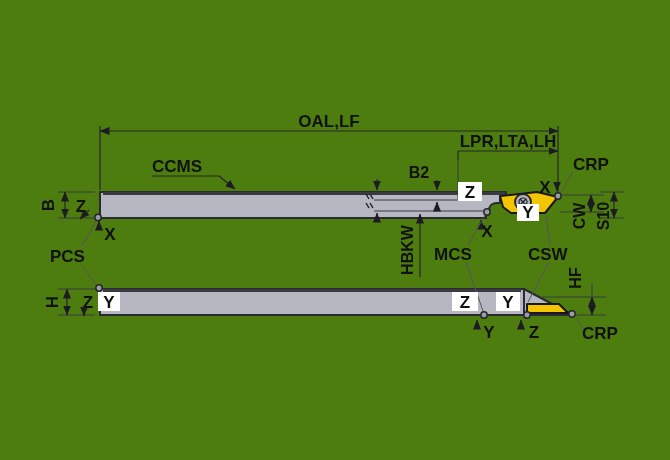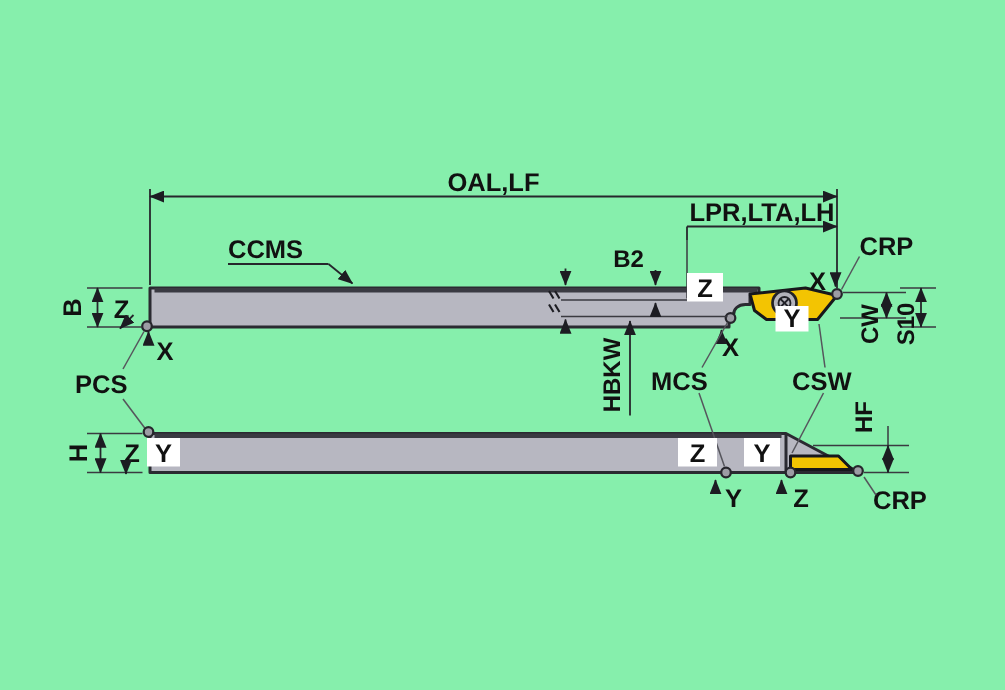--- a/index.html
+++ b/index.html
@@ -1,16 +1,16 @@
 <!DOCTYPE html>
 <html><head>
 <meta charset="utf-8">
 <style>
   html,body{margin:0;padding:0;background:#fff;}
-  .canvas{position:relative;width:670px;height:460px;background:#86efac;overflow:hidden;}
+  .canvas{position:relative;width:670px;height:460px;background:#4d7c0f;overflow:hidden;}
   svg{display:block;}
   .lbl{font-family:"Liberation Sans",sans-serif;font-weight:bold;font-size:17px;fill:#111;}
   .lbl-sm{font-family:"Liberation Sans",sans-serif;font-weight:bold;font-size:16px;fill:#111;}
   .dim{stroke:#26262c;stroke-width:1.2;fill:none;}
   .thin{stroke:#3a3a40;stroke-width:1;fill:none;}
   .ldr{stroke:#55555c;stroke-width:1;fill:none;}
   .knock{fill:#ffffff;}
 </style>
 </head>
 <body>

